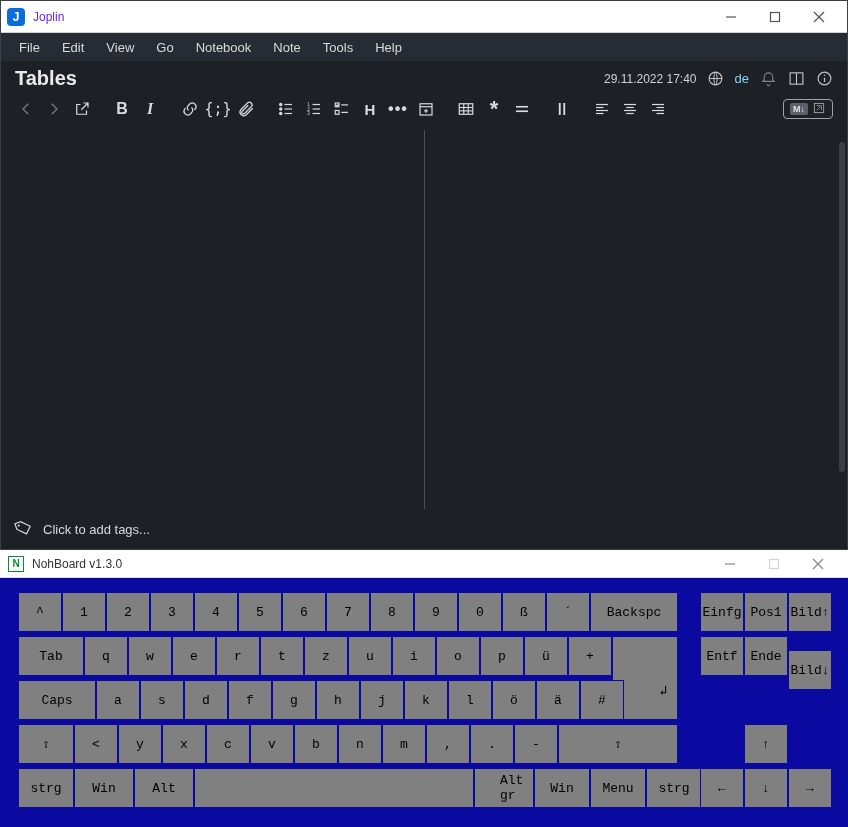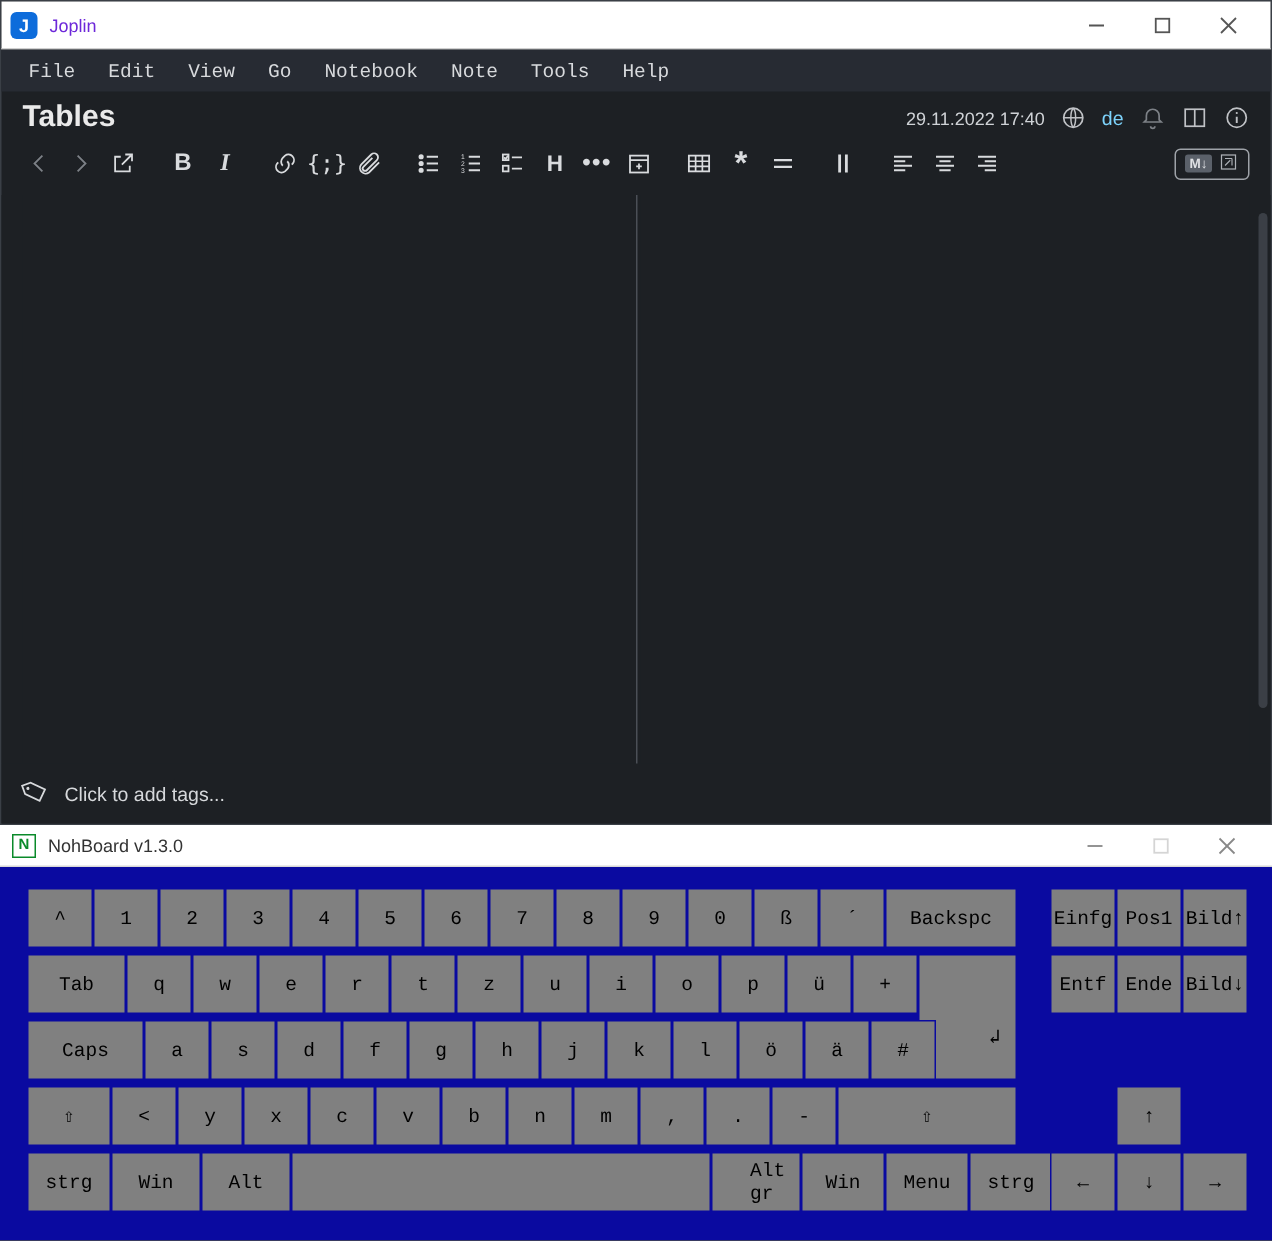--- a/index.html
+++ b/index.html
@@ -5,21 +5,21 @@
   * { box-sizing: border-box; margin:0; padding:0; }
   body { font-family: Arial, Helvetica, sans-serif; width:848px; height:827px; overflow:hidden; background:#000; }
   
   .joplin-window { position:relative; width:848px; height:550px; background:#1d2024; display:flex; flex-direction:column; border:1px solid #3a3f46;}
   .titlebar { height:32px; background:#fff; display:flex; align-items:center; padding:0 6px; border-bottom:1px solid #d0d0d0;}
   .titlebar .logo { width:18px; height:18px; background:#0d6cdb; border-radius:4px; display:flex; align-items:center; justify-content:center; color:#fff; font-weight:bold; font-size:12px; margin-right:8px;}
   .titlebar .title { font-size:12px; color:#6d28d9;}
   .titlebar .win-controls { margin-left:auto; display:flex; gap:0;}
   .titlebar .win-btn { width:44px; height:30px; display:flex; align-items:center; justify-content:center; color:#555; font-size:12px;}
   .menubar { height:28px; background:#272b33; display:flex; align-items:center; padding:0 8px; gap:2px;}
-  .menubar .menu-item { color:#d8dadd; font-size:13px; padding:4px 10px;font-family:Liberation Mono, monospace;}
+  .menubar .menu-item { color:#d8dadd; font-size:13px; padding:4px 10px;}
   .header-row { display:flex; align-items:center; padding:6px 14px 0 14px;}
   .note-title { color:#eaeaea; font-weight:bold; font-size:20px;}
   .header-right { margin-left:auto; display:flex; align-items:center; gap:10px; color:#aeb2b8;}
   .header-right .timestamp { font-size:12px; color:#cfd2d6;}
   .hdr-icon { width:18px; height:18px; display:flex; align-items:center; justify-content:center; color:#b0b4ba; font-size:15px;}
   .lang-label { font-size:13px; color:#7dd3fc;}
   .toolbar { display:flex; align-items:center; padding:8px 14px 10px 14px; gap:4px; color:#ccced2;}
   .tb-group { display:flex; align-items:center; gap:6px; margin-right:14px;}
   .tb-btn { width:22px; height:22px; display:flex; align-items:center; justify-content:center; color:#d9dbde;}
   .tb-btn svg { width:18px; height:18px; stroke:#d9dbde; fill:none; stroke-width:1.6;}
@@ -369,19 +369,19 @@
       <div class="key" style="left: 194px; top: 190px; width: 280px; height: 40px;"></div>
       <div class="key" style="left: 474px; top: 190px; width: 60px; height: 40px; padding-left: 25px;">Alt gr</div>
       <div class="key" style="left: 534px; top: 190px; width: 56px; height: 40px;">Win</div>
       <div class="key" style="left: 590px; top: 190px; width: 56px; height: 40px;">Menu</div>
       <div class="key" style="left: 646px; top: 190px; width: 56px; height: 40px;">strg</div>
       <div class="key" style="left: 700px; top: 14px; width: 44px; height: 40px;">Einfg</div>
       <div class="key" style="left: 744px; top: 14px; width: 44px; height: 40px;">Pos1</div>
       <div class="key" style="left: 788px; top: 14px; width: 44px; height: 40px;">Bild↑</div>
       <div class="key" style="left: 700px; top: 58px; width: 44px; height: 40px;">Entf</div>
       <div class="key" style="left: 744px; top: 58px; width: 44px; height: 40px;">Ende</div>
-      <div class="key" style="left: 788px; top: 58px; width: 44px; height: 40px;">Bild↓</div>
+      <div class="key" style="left: 788px; top: 72px; width: 44px; height: 40px;">Bild↓</div>
       <div class="key" style="left: 744px; top: 146px; width: 44px; height: 40px;">↑</div>
       <div class="key" style="left: 700px; top: 190px; width: 44px; height: 40px;">←</div>
       <div class="key" style="left: 744px; top: 190px; width: 44px; height: 40px;">↓</div>
       <div class="key" style="left: 788px; top: 190px; width: 44px; height: 40px;">→</div>
     </div>
 </div>
 
 </body></html>

